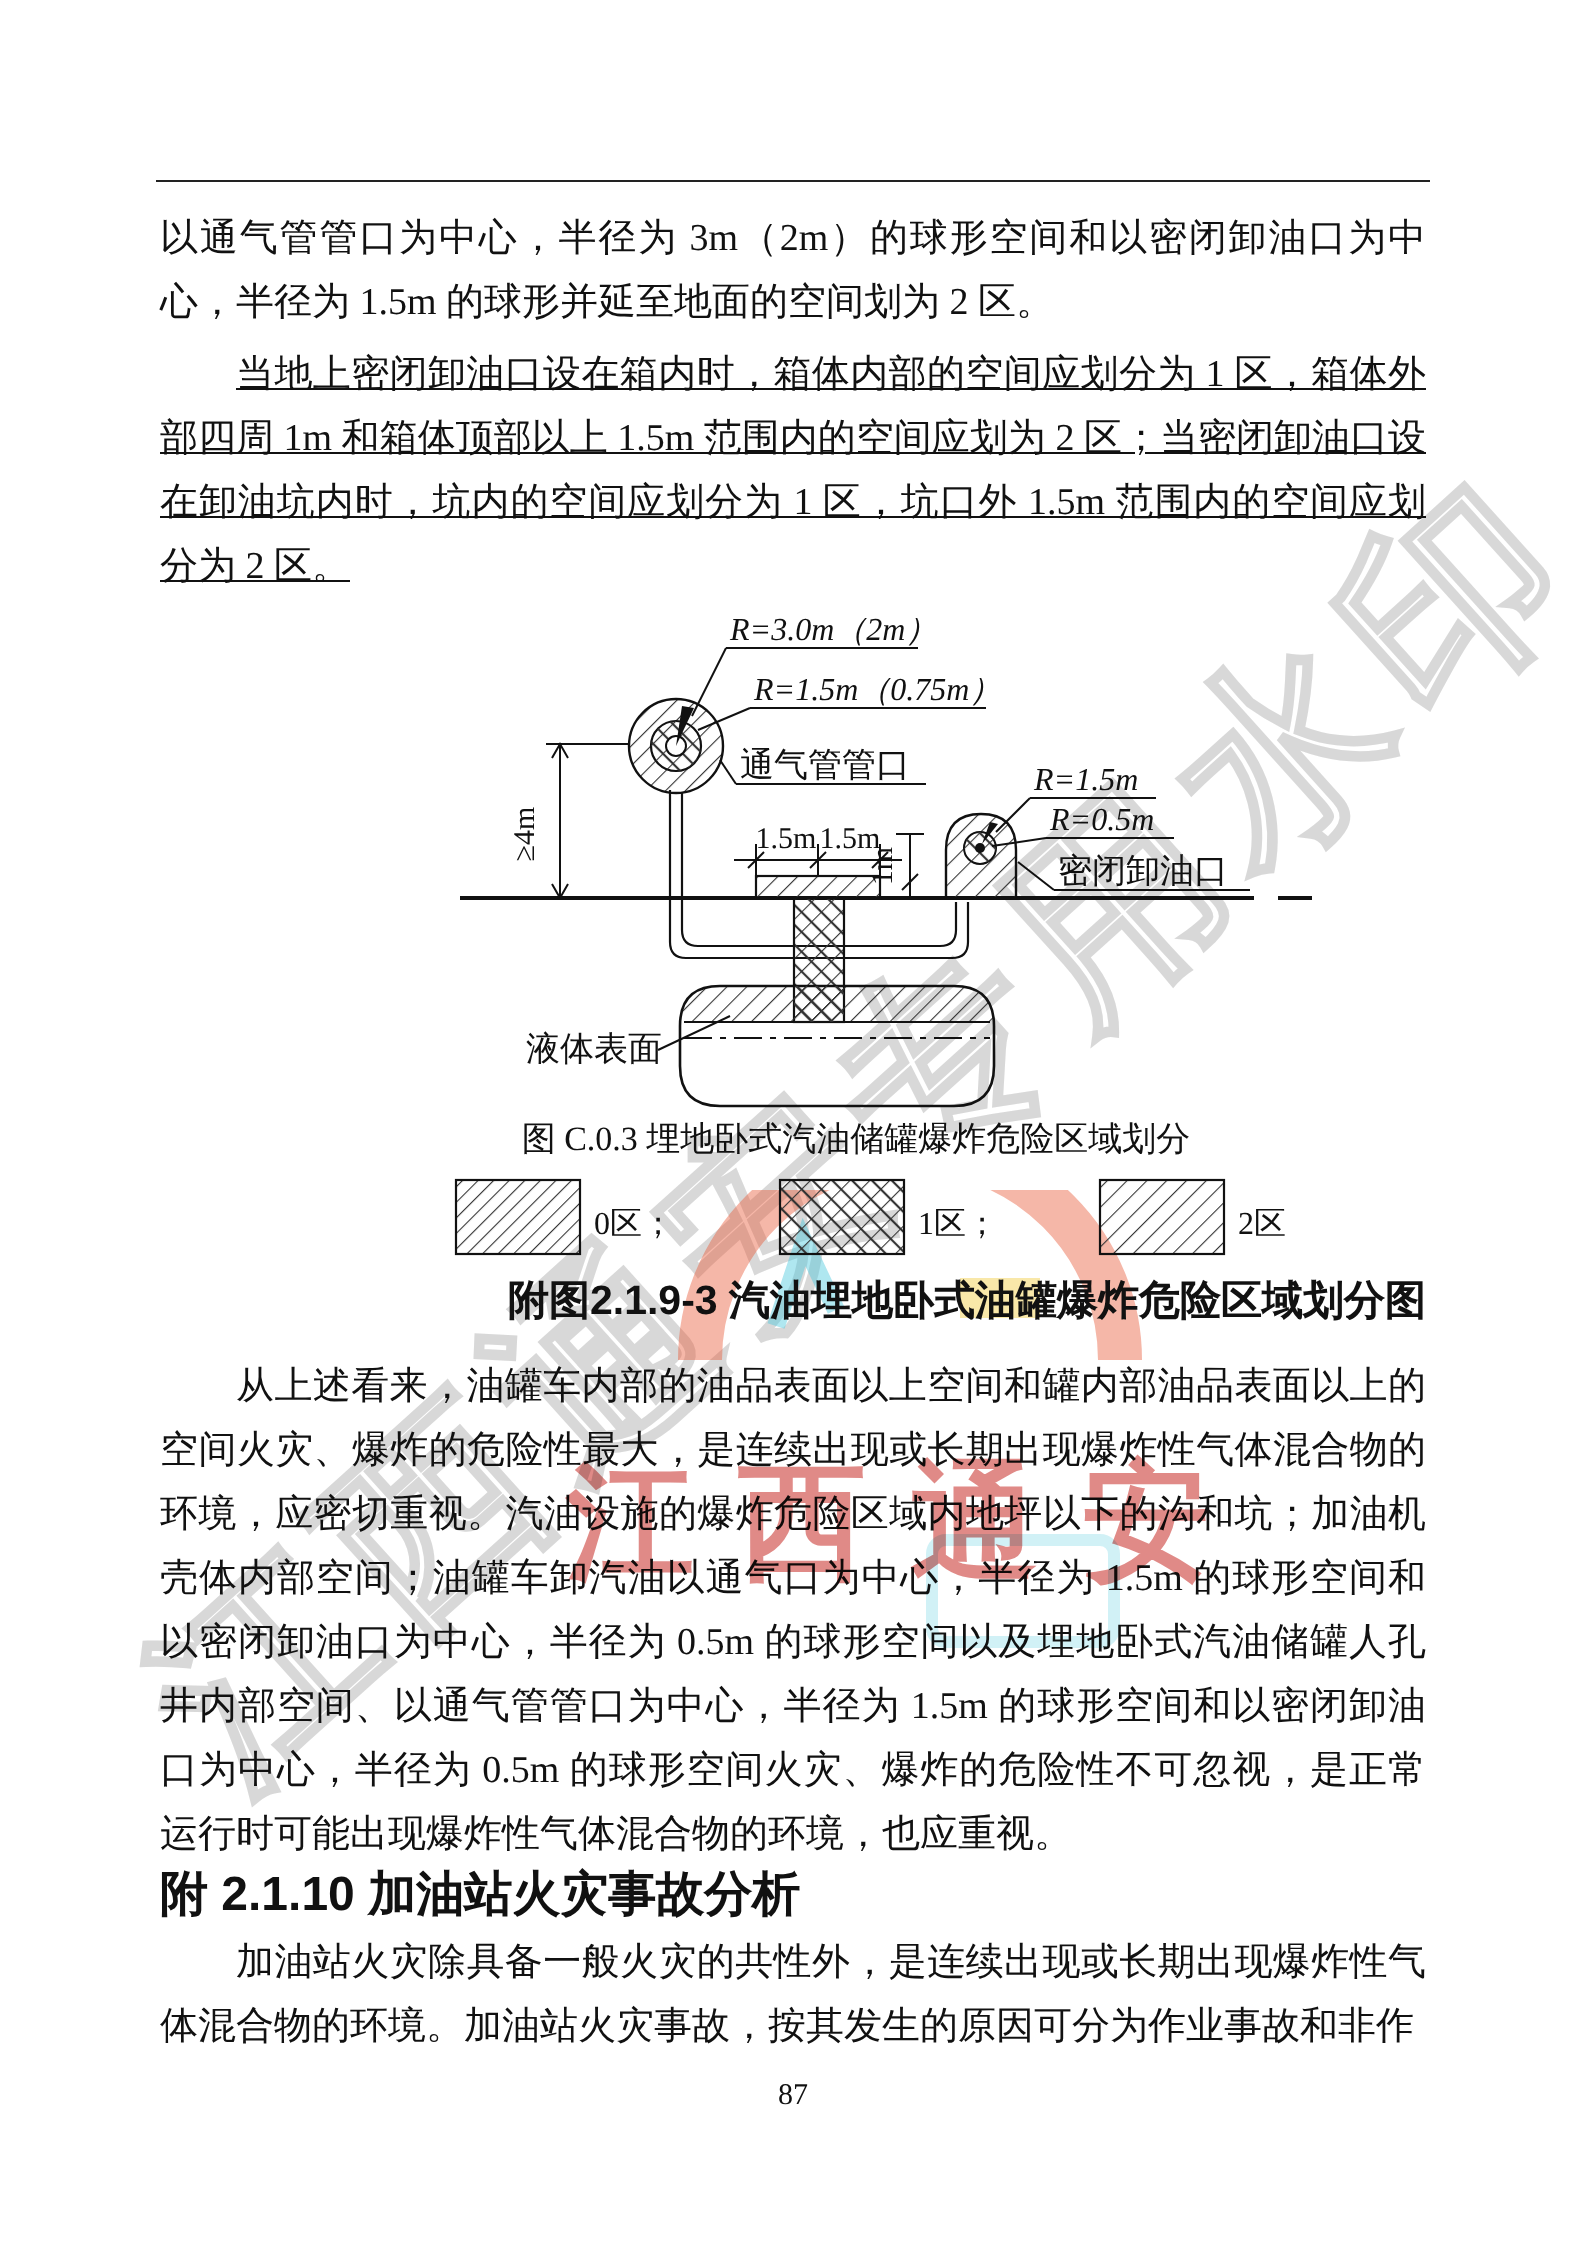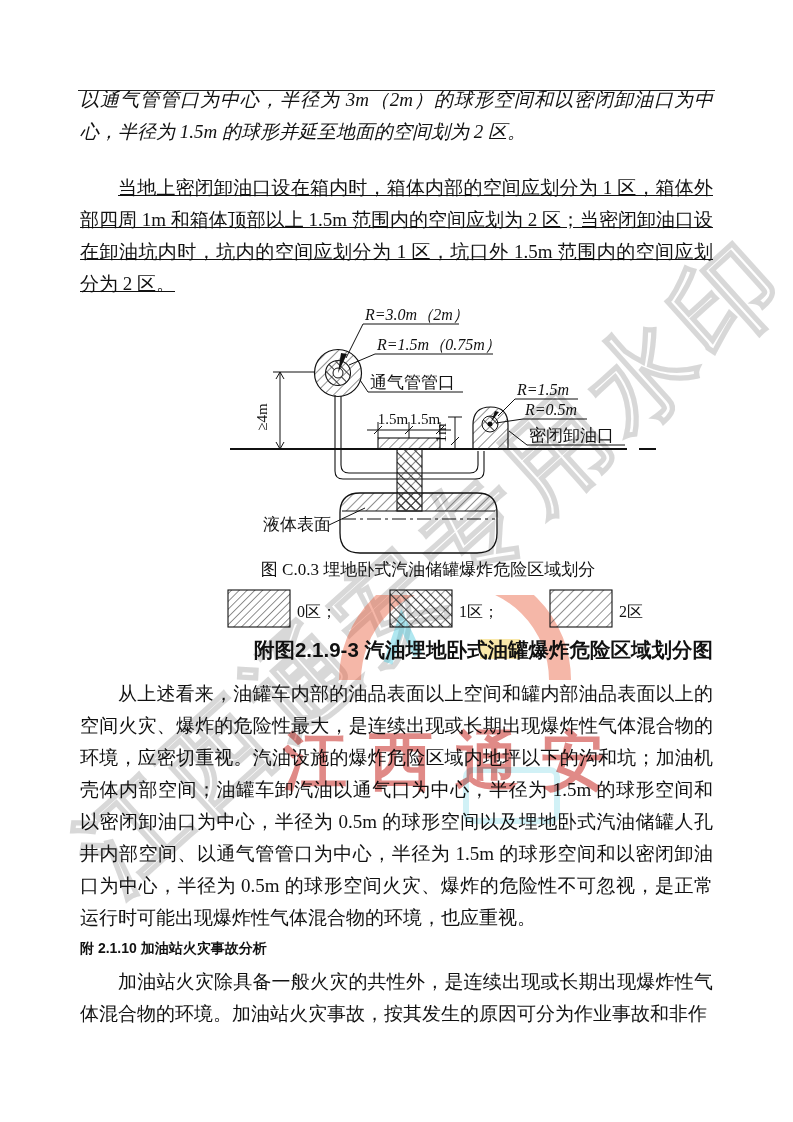--- a/index.html
+++ b/index.html
@@ -9,22 +9,22 @@
   .hdr{position:absolute;top:63px;left:80px;width:633px;display:flex;
        justify-content:space-between;align-items:flex-end;
        font-family:"Liberation Sans","DejaVu Sans",sans-serif;
        font-size:14.5px;font-weight:600;letter-spacing:.3px;z-index:3;}
   .hdr-rule{position:absolute;top:90px;left:78px;width:637px;border-top:1.5px solid #222;z-index:3;}
   
   .content{position:absolute;left:80px;top:0;width:633px;z-index:2;}
   .content p{position:absolute;margin:0;width:633px;font-size:19px;line-height:32px;
              text-align:justify;text-justify:inter-ideograph;}
   .indent{text-indent:2em;}
-  #p1{top:84px;font-style:italic;} #p2{top:172px;text-decoration:underline;} #p3{top:678px;} #p4{top:966px;}
-  .sec-head{position:absolute;top:932px;left:0;margin:0;font-size:14px;line-height:32px;
+  #p1{top:104px;} #p2{top:172px;text-decoration:underline;} #p3{top:678px;} #p4{top:966px;}
+  .sec-head{position:absolute;top:932px;left:0;margin:0;font-size:24px;line-height:32px;
             font-family:"Liberation Sans","DejaVu Sans",sans-serif;font-weight:700;}
   .fig-caption{position:absolute;top:636px;left:0;width:633px;text-align:right;
                font-family:"Liberation Sans","DejaVu Sans",sans-serif;
                font-size:20.5px;font-weight:700;}
   .pageno{position:absolute;top:1040px;left:0;width:793px;text-align:center;
           font-size:15px;z-index:2;}
   
   .figwrap{position:absolute;left:215px;top:295px;z-index:2;}
   .figtext{font-family:"Liberation Serif","DejaVu Serif",serif;fill:#111;}
   
@@ -175,14 +175,15 @@
         <rect x="13" y="295" width="62" height="37" fill="url(#h2)" stroke="#111" stroke-width="1.1"></rect>
         <text class="figtext" x="82" y="322" font-size="16">0区；</text>
         <rect x="175" y="295" width="62" height="37" fill="url(#x1)" stroke="#111" stroke-width="1.1"></rect>
         <text class="figtext" x="244" y="322" font-size="16">1区；</text>
         <rect x="335" y="295" width="62" height="37" fill="url(#h1)" stroke="#111" stroke-width="1.1"></rect>
         <text class="figtext" x="404" y="322" font-size="16">2区</text>
       </g>
     </svg>
   </div>
 
+  <div class="pageno">87</div>
 
 </div>
 
 </body></html>

